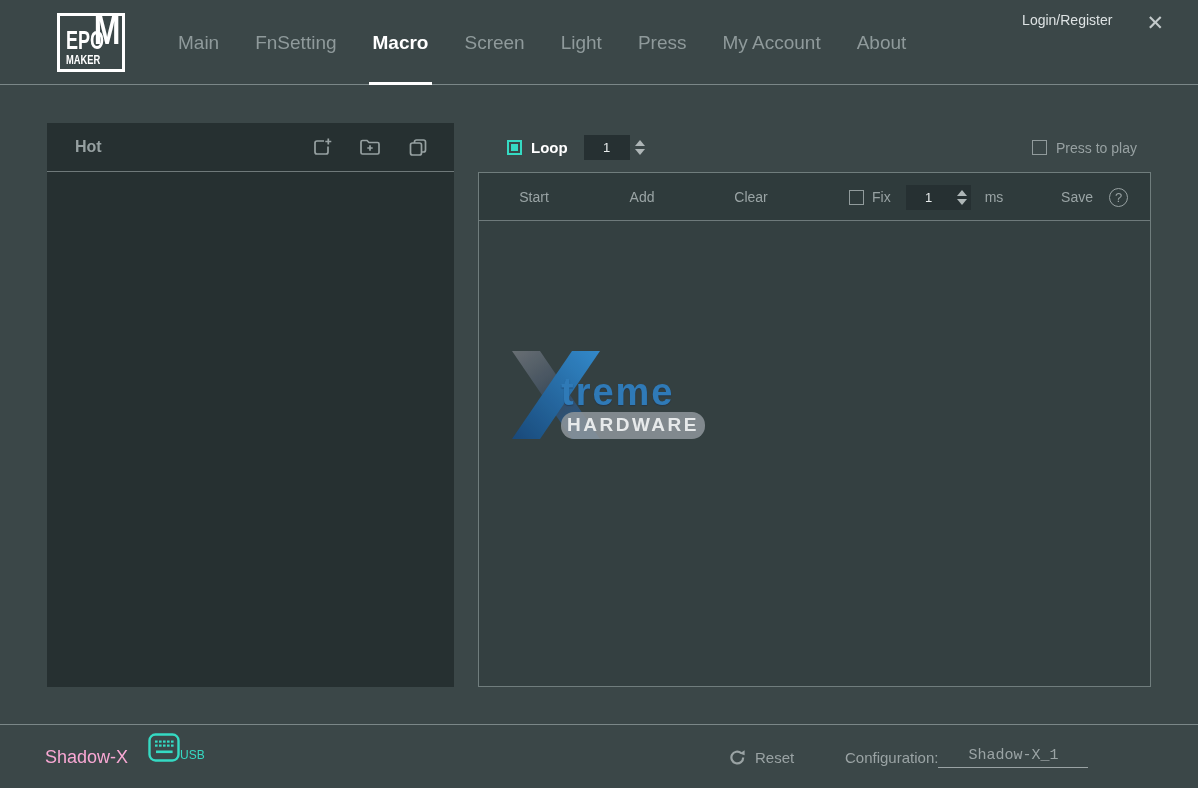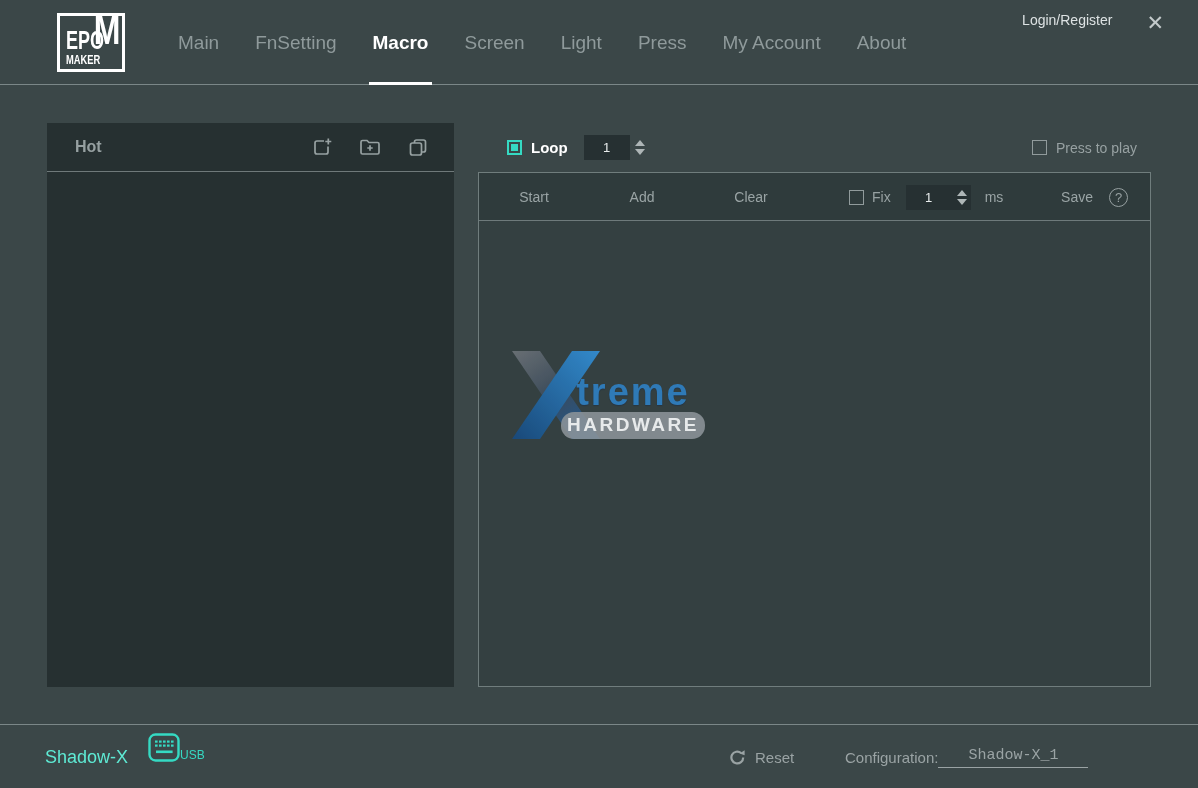--- a/index.html
+++ b/index.html
@@ -205,21 +205,20 @@
     opacity: 0.92;
     pointer-events: none;
   }
   .wm-x { position: absolute; left: 0; top: 0; }
   .wm-col { position: absolute; left: 57px; top: 24px; }
   .wm-treme {
     font-size: 38px; font-weight: 700; line-height: 34px;
     color: #2f7fc2;
     letter-spacing: 2px;
     text-shadow: 0 1px 1px rgba(20,40,70,0.45);
-    text-align: center;
   }
   .wm-hardware {
     margin-top: 3px;
     display: inline-block;
     background: rgba(148,155,161,0.88);
     color: #f7f9fa;
     font-size: 19px; font-weight: 700;
     letter-spacing: 2.5px;
     padding: 1px 6px 2px 6px;
     line-height: 24px;
@@ -229,21 +228,21 @@
   
   .footer {
     position: absolute;
     left: 0; bottom: 0;
     width: 100%; height: 64px;
     border-top: 1px solid rgba(145,156,157,0.75);
   }
   .device-name {
     position: absolute; left: 45px; top: 0; height: 64px;
     display: flex; align-items: center;
-    font-size: 18px; color: #5eead4;
+    font-size: 18px; color: #f9a8d4;
   }
   .usb-device {
     position: absolute; left: 148px; top: 8px;
     display: flex; flex-direction: row; align-items: flex-end;
     cursor: pointer;
   }
   .usb-label { font-size: 12px; color: #35dac3; margin-top: 1px; }
   .reset-group {
     position: absolute; left: 729px; top: 0; height: 64px;
     display: flex; align-items: center; gap: 9px;

